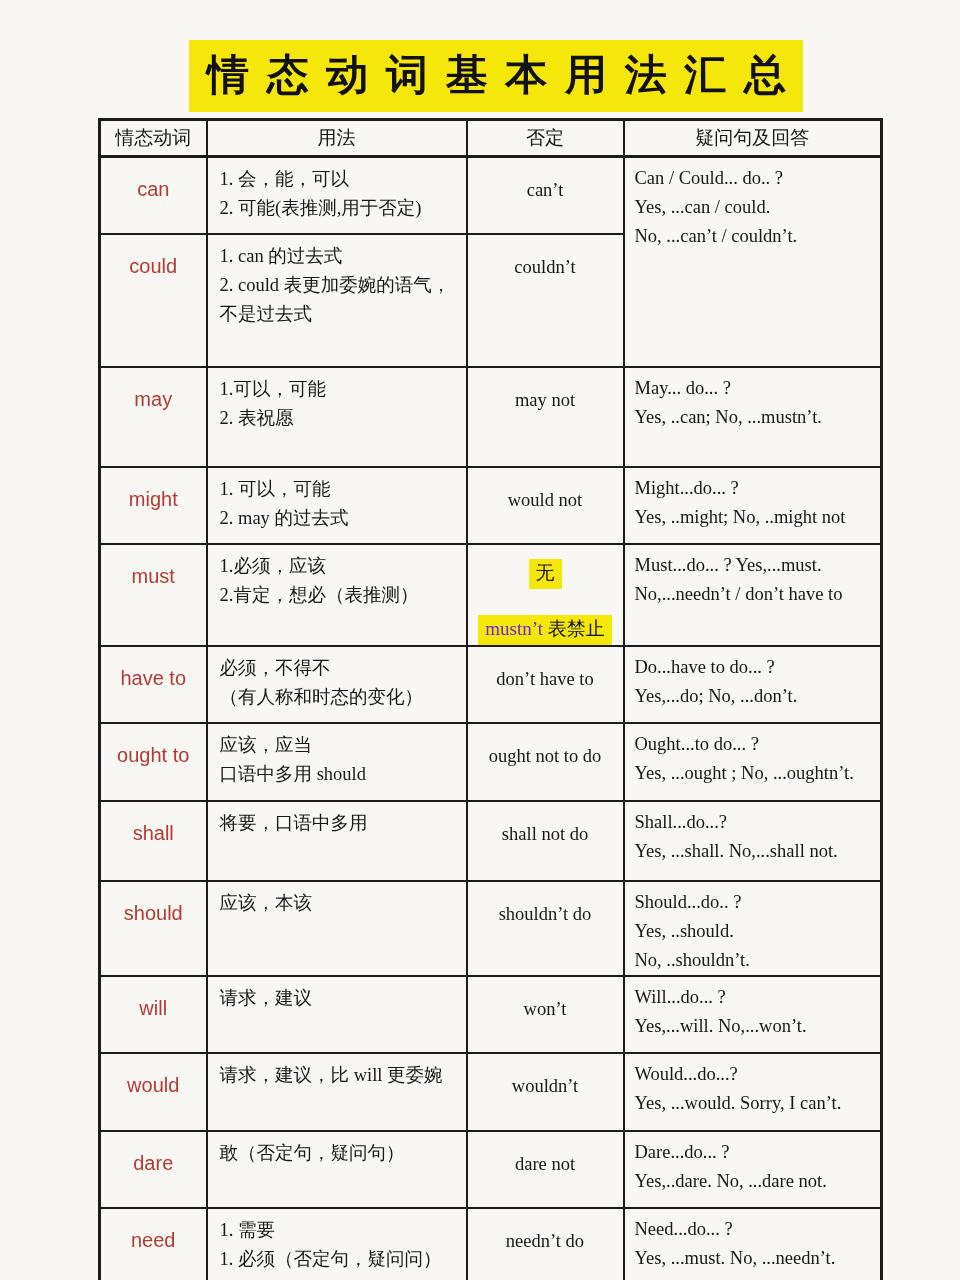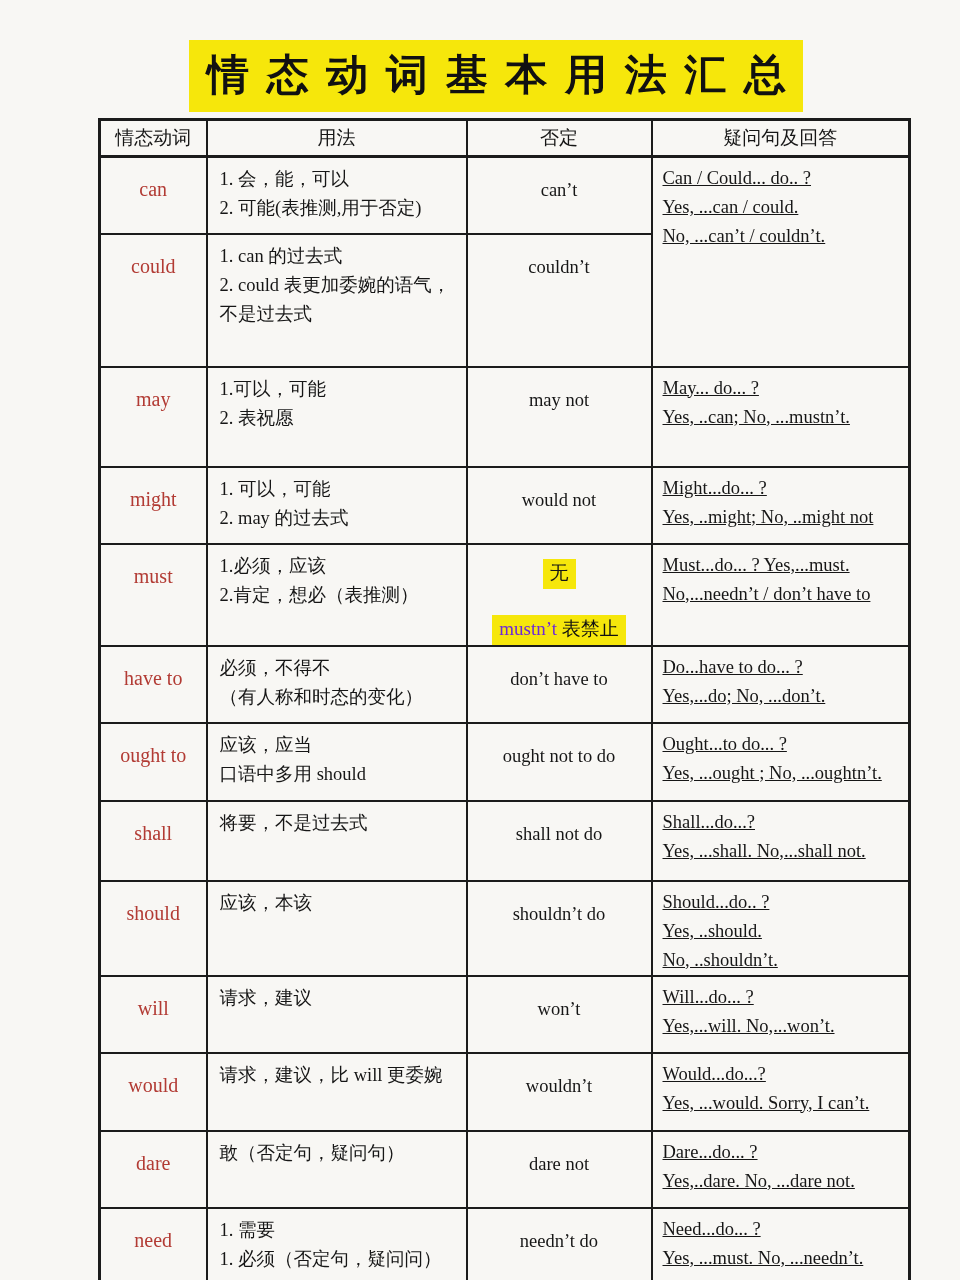--- a/index.html
+++ b/index.html
@@ -39,40 +39,39 @@
     font-size:19px;
     text-align:center;
     vertical-align:middle;
     border-bottom:3px solid #1b1b1b;
   }
   td.modal-cell {
     text-align:center;
     padding-top:20px;
     font-size:20px;
     color:#b23b34;
-    font-family:Liberation Serif, serif;
+    font-family:Liberation Sans, sans-serif;
   }
   td.usage-cell {
     padding:7px 8px 0 12px;
     font-size:18.5px;
     line-height:29px;
     text-align:left;
   }
   td.neg-cell {
     text-align:center;
     padding-top:22px;
     font-size:18.5px;
   }
   td.neg-cell.special { padding-top:14px; }
   td.qa-cell {
     padding:6px 0 0 10px;
     font-size:18.5px;
     line-height:29px;
     text-align:left;
-    text-decoration:underline;
   }
   .usage-line { display:block; }
   .qa-line { display:block; }
   .hl {
     background:#f6e70b;
     display:inline-block;
     padding:1px 7px 3px;
     font-size:19px;
   }
   .hl .zh-black { color:#111; }
@@ -86,21 +85,21 @@
 
   <div class="title-wrap">
     <span class="title">情 态 动 词 基 本 用 法 汇 总</span>
   </div>
 
   <table class="modal-table">
     <thead>
       <tr>
           <th style="width: 107px;">情态动词</th>
           <th style="width: 260px;">用法</th>
-          <th style="width: 185px;">否定</th>
+          <th style="width: 157px;">否定</th>
           <th style="width: 258px;">疑问句及回答</th>
         </tr>
     </thead>
     <tbody>
         <tr style="height: 77px;">
           <td class="modal-cell">can</td>
           <td class="usage-cell">
             <span class="usage-line">1. 会，能，可以</span>
             <span class="usage-line">2. 可能(表推测,用于否定)</span>
           </td>
@@ -175,21 +174,21 @@
           </td>
           <td class="neg-cell">ought not to do</td>
           <td class="qa-cell">
             <span class="qa-line">Ought...to do... ?</span>
             <span class="qa-line">Yes, ...ought ; No, ...oughtn’t.</span>
           </td>
         </tr>
         <tr style="height: 80px;">
           <td class="modal-cell">shall</td>
           <td class="usage-cell">
-            <span class="usage-line">将要，不是过去式</span>
+            <span class="usage-line">将要，口语中多用</span>
           </td>
           <td class="neg-cell">shall not do</td>
           <td class="qa-cell">
             <span class="qa-line">Shall...do...?</span>
             <span class="qa-line">Yes, ...shall. No,...shall not.</span>
           </td>
         </tr>
         <tr style="height: 85px;">
           <td class="modal-cell">should</td>
           <td class="usage-cell">

